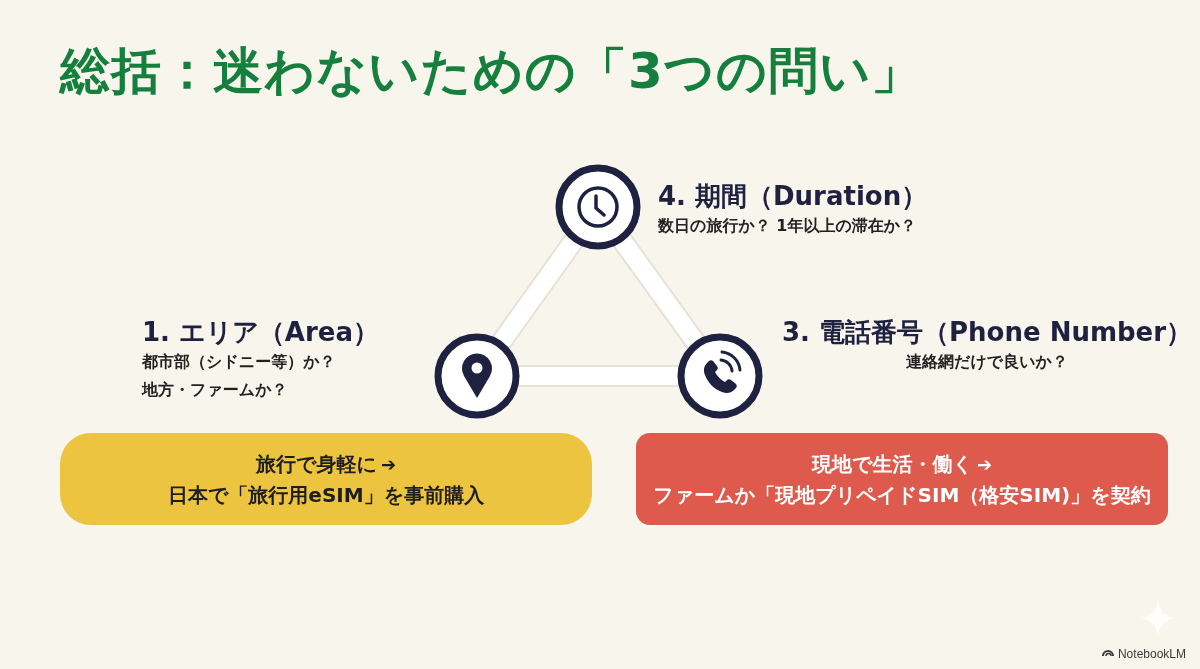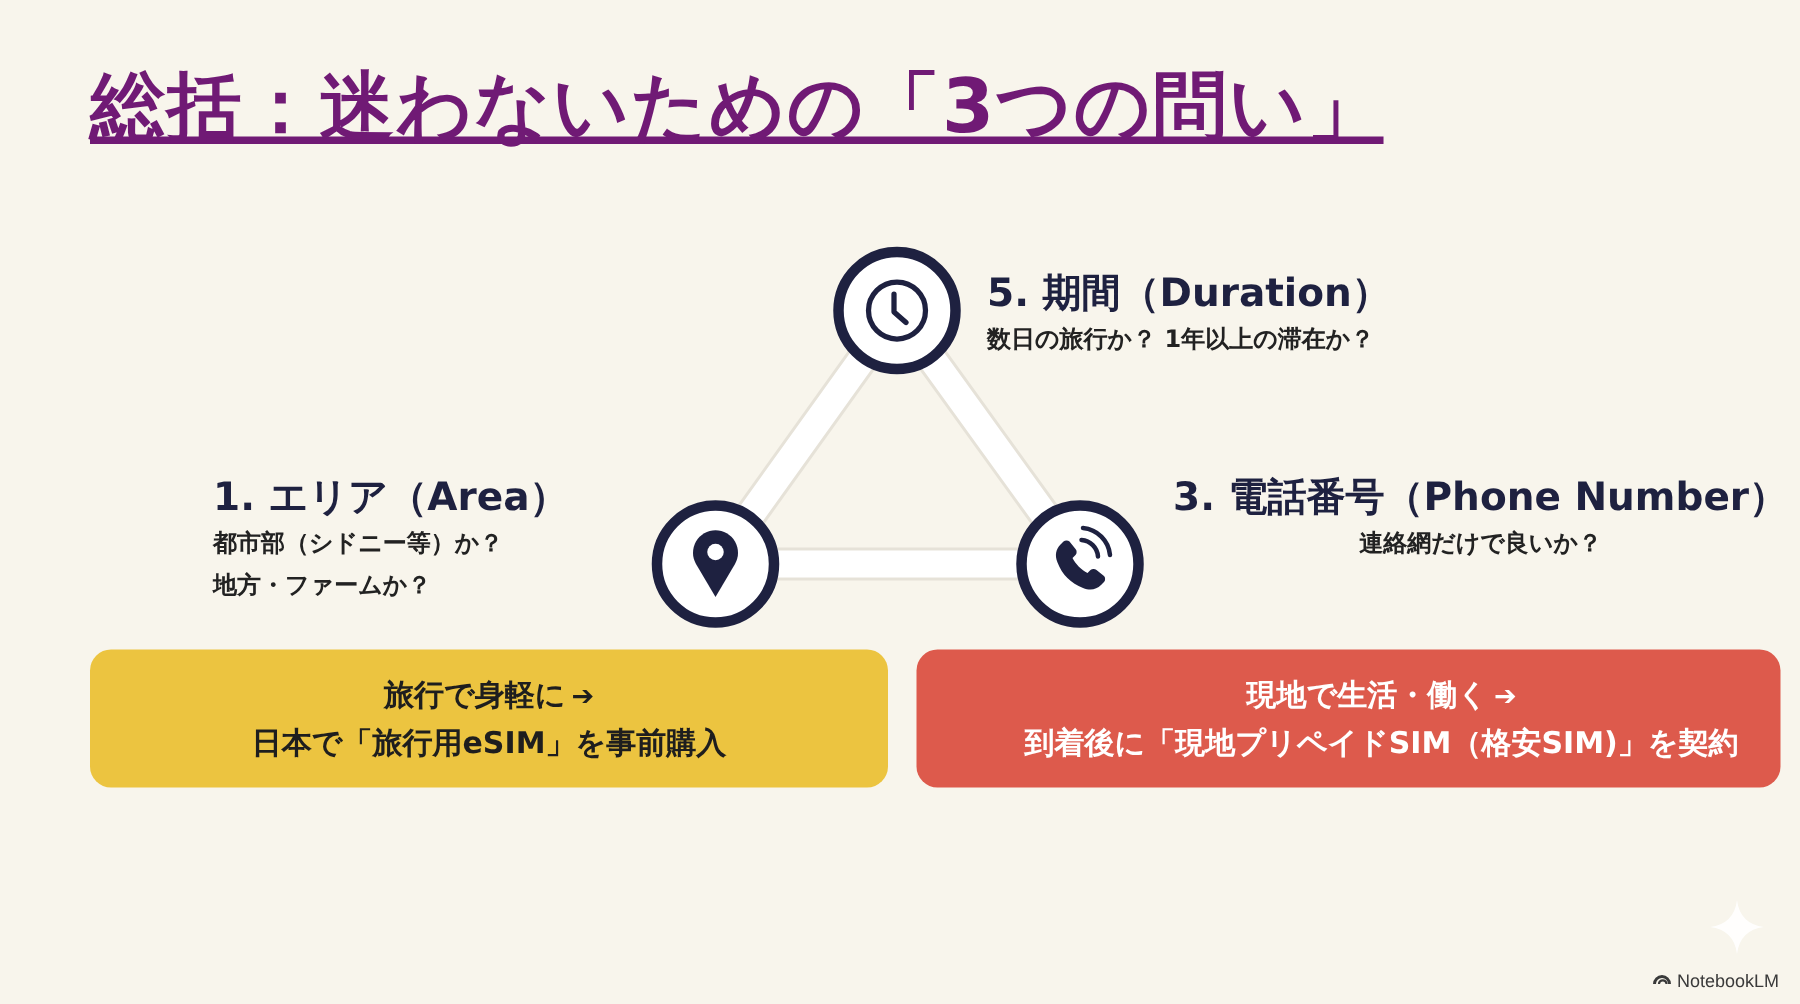--- a/index.html
+++ b/index.html
@@ -5,36 +5,36 @@
     html, body { margin: 0; padding: 0; }
     body {
       width: 1200px; height: 669px; position: relative; overflow: hidden;
       background: #f8f5ec;
       font-family: "DejaVu Sans", "Liberation Sans", sans-serif;
       color: #1e2140;
     }
     .title {
       position: absolute; left: 60px; top: 38px;
       font-size: 50px; font-weight: bold; letter-spacing: 1px;
-      color: #701a75; white-space: nowrap; text-decoration: underline;
+      color: #15803d; white-space: nowrap;
     }
     svg.diagram { position: absolute; left: 0; top: 0; }
     .q { position: absolute; white-space: nowrap; }
     .q .head { font-size: 26px; font-weight: bold; color: #1e2140; line-height: 32px; }
     .q .body { font-size: 16px; font-weight: bold; color: #222; line-height: 28px; }
     .q1 { left: 658px; top: 180px; }
     .q2 { left: 142px; top: 316px; }
     .q3 { left: 782px; top: 316px; text-align: center; }
     .box {
       position: absolute; top: 433px; height: 92px; border-radius: 14px;
       display: flex; flex-direction: column; align-items: center; justify-content: center;
       font-weight: bold; font-size: 20px; line-height: 30px; text-align: center;
     }
-    .box.yellow { left: 60px; width: 532px; background: #ecc440; color: #1e1e1e; }
-    .box.red { left: 611px; width: 532px; background: #dd5a4c; color: #ffffff; padding-left: 44px; }
+    .box.yellow { left: 60px; width: 532px; background: #ecc440; color: #1e1e1e; border-radius: 31px; }
+    .box.red { left: 636px; width: 532px; background: #dd5a4c; color: #ffffff; }
     .arrow { font-size: 18px; margin-left: 4px; }
     .sparkle { position: absolute; left: 1138px; top: 598px; }
     .brand {
       position: absolute; right: 14px; bottom: 8px; font-size: 12px;
       color: #3a3a3a; display: flex; align-items: flex-start; gap: 4px;
       font-family: "Liberation Sans", sans-serif;
     }
   </style>
 </head>
 <body>
@@ -71,21 +71,21 @@
     <circle cx="720" cy="376" r="39" fill="#ffffff" stroke="#1e2140" stroke-width="7"></circle>
     <g>
       <path d="M707,363 c-3,3 -4,7 -2,12 c3,8 9,14 17,17 c5,2 9,1 12,-2 l2,-2 c1,-1 1,-3 0,-4 l-5,-4 c-1,-1 -3,-1 -4,0 l-2,2 c-4,-2 -8,-6 -10,-10 l2,-2 c1,-1 1,-3 0,-4 l-4,-5 c-1,-1 -3,-1 -4,0 z" fill="#1e2140"></path>
       <path d="M721,360 a12,12 0 0,1 11,11" fill="none" stroke="#1e2140" stroke-width="3" stroke-linecap="round"></path>
       <path d="M722,352 a20,20 0 0,1 18,18" fill="none" stroke="#1e2140" stroke-width="3" stroke-linecap="round"></path>
     </g>
   </g>
 </svg>
 
 <div class="q q1">
-  <div class="head">5. 期間（Duration）</div>
+  <div class="head">4. 期間（Duration）</div>
   <div class="body">数日の旅行か？ 1年以上の滞在か？</div>
 </div>
 
 <div class="q q2">
   <div class="head">1. エリア（Area）</div>
   <div class="body">都市部（シドニー等）か？</div>
   <div class="body">地方・ファームか？</div>
 </div>
 
 <div class="q q3">
@@ -97,21 +97,21 @@
   <div>
     <span>旅行で身軽に</span><span class="arrow">➔</span>
   </div>
   <div>日本で「旅行用eSIM」を事前購入</div>
 </div>
 
 <div class="box red">
   <div>
     <span>現地で生活・働く</span><span class="arrow">➔</span>
   </div>
-  <div>到着後に「現地プリペイドSIM（格安SIM)」を契約</div>
+  <div>ファームか「現地プリペイドSIM（格安SIM)」を契約</div>
 </div>
 
 <svg class="sparkle" width="40" height="40">
   <path d="M20,2 Q22,18 38,20 Q22,22 20,38 Q18,22 2,20 Q18,18 20,2 Z" fill="#ffffff" opacity="0.9"></path>
 </svg>
 
 <div class="brand">
   <svg width="12" height="10">
     <path d="M1,9 A5,5 0 0,1 11,9" fill="none" stroke="#3a3a3a" stroke-width="2"></path>
     <path d="M4,9 A2.5,2.5 0 0,1 9,9" fill="none" stroke="#3a3a3a" stroke-width="1.5"></path>

